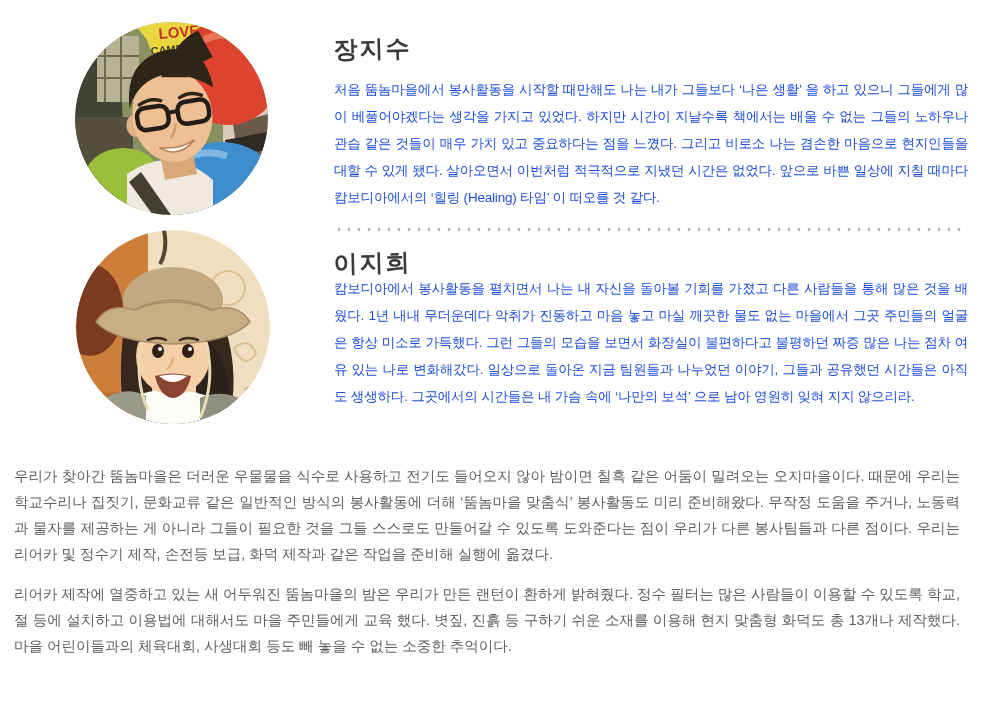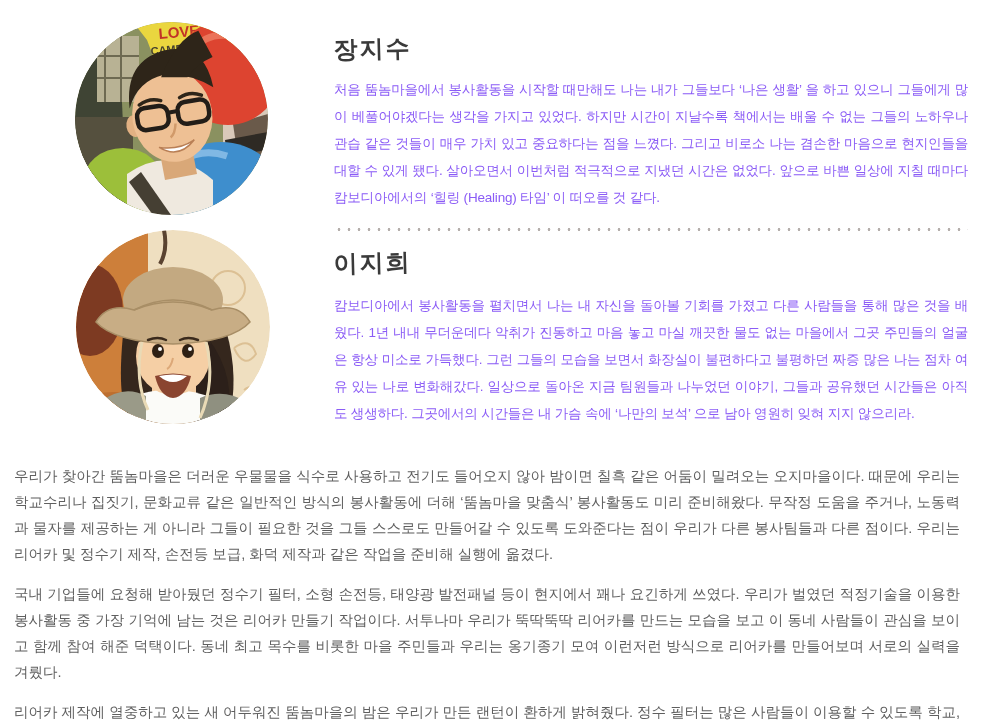--- a/index.html
+++ b/index.html
@@ -32,26 +32,26 @@
   }
   #name1 { top: 34px; }
   #name2 { top: 248px; }
 
   .profile-bio {
     position: absolute;
     left: 334px;
     width: 634px;
     font-size: 13.5px;
     line-height: 27px;
-    color: #8b5cf6;
+    color: #1d4ed8;
     text-align: justify;
     letter-spacing: -0.2px;
   }
   #bio1 { top: 76px; }
-  #bio2 { top: 292px; }
+  #bio2 { top: 275px; }
 
   .dotted-divider {
     position: absolute;
     left: 334px;
     top: 227px;
     width: 634px;
     height: 5px;
     background-image: radial-gradient(circle, #b5afac 1.2px, rgba(181,175,172,0) 1.6px);
     background-size: 10px 5px;
     background-repeat: repeat-x;
@@ -166,15 +166,14 @@
       <path d="M130,112 Q140,152 124,188" stroke="#e9dab6" stroke-width="3" fill="none"></path>
     </g>
   </svg>
 </div>
 
 <div id="name2" class="profile-name">이지희</div>
 <div id="bio2" class="profile-bio">캄보디아에서 봉사활동을 펼치면서 나는 내 자신을 돌아볼 기회를 가졌고 다른 사람들을 통해 많은 것을 배웠다. 1년 내내 무더운데다 악취가 진동하고 마음 놓고 마실 깨끗한 물도 없는 마을에서 그곳 주민들의 얼굴은 항상 미소로 가득했다. 그런 그들의 모습을 보면서 화장실이 불편하다고 불평하던 짜증 많은 나는 점차 여유 있는 나로 변화해갔다. 일상으로 돌아온 지금 팀원들과 나누었던 이야기, 그들과 공유했던 시간들은 아직도 생생하다. 그곳에서의 시간들은 내 가슴 속에 ‘나만의 보석’ 으로 남아 영원히 잊혀 지지 않으리라.</div>
 
 <div class="article">
   <p>우리가 찾아간 뚬놈마을은 더러운 우물물을 식수로 사용하고 전기도 들어오지 않아 밤이면 칠흑 같은 어둠이 밀려오는 오지마을이다. 때문에 우리는 학교수리나 집짓기, 문화교류 같은 일반적인 방식의 봉사활동에 더해 ‘뚬놈마을 맞춤식’ 봉사활동도 미리 준비해왔다. 무작정 도움을 주거나, 노동력과 물자를 제공하는 게 아니라 그들이 필요한 것을 그들 스스로도 만들어갈 수 있도록 도와준다는 점이 우리가 다른 봉사팀들과 다른 점이다. 우리는 리어카 및 정수기 제작, 손전등 보급, 화덕 제작과 같은 작업을 준비해 실행에 옮겼다.</p>
-  <p>국내 기업들에 요청해 받아뒀던 정수기 필터, 소형 손전등, 태양광 발전패널 등이 현지에서 꽤나 요긴하게 쓰였다. 우리가 벌였던 적정기술을 이용한 봉사활동 중 가장 기억에 남는 것은 리어카 만들기 작업이다. 서투나마 우리가 뚝딱뚝딱 리어카를 만드는 모습을 보고 이 동네 사람들이 관심을 보이고 함께 참여 해준 덕택이다. 동네 최고 목수를 비롯한 마을 주민들과 우리는 옹기종기 모여 이런저런 방식으로 리어카를 만들어보며 서로의 실력을 겨뤘다.</p>
   <p>리어카 제작에 열중하고 있는 새 어두워진 뚬놈마을의 밤은 우리가 만든 랜턴이 환하게 밝혀줬다. 정수 필터는 많은 사람들이 이용할 수 있도록 학교, 절 등에 설치하고 이용법에 대해서도 마을 주민들에게 교육 했다. 볏짚, 진흙 등 구하기 쉬운 소재를 이용해 현지 맞춤형 화덕도 총 13개나 제작했다. 마을 어린이들과의 체육대회, 사생대회 등도 빼 놓을 수 없는 소중한 추억이다.</p>
 </div>
 
 </body></html>

